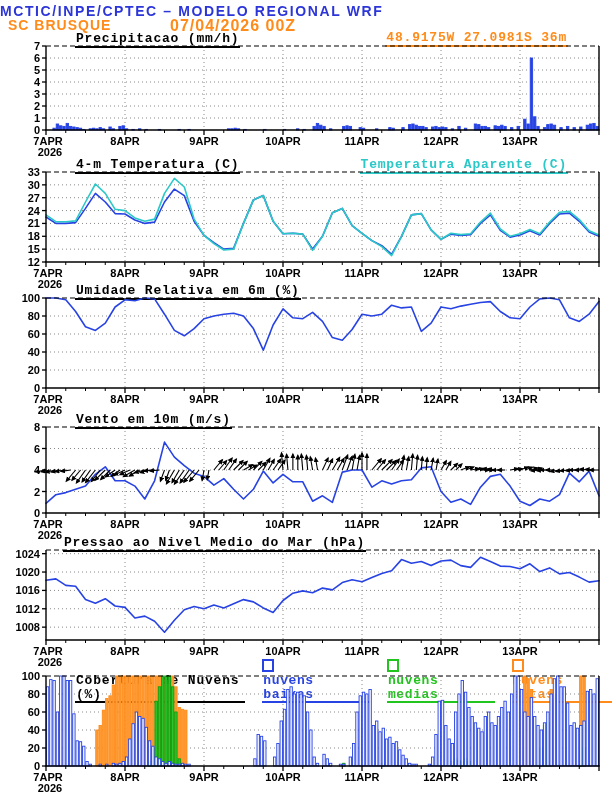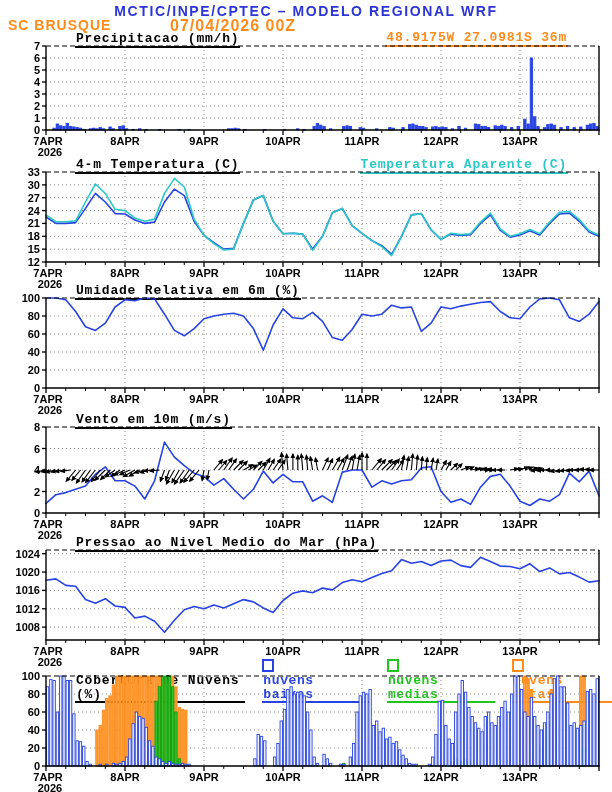--- a/index.html
+++ b/index.html
@@ -1,18 +1,18 @@
 <!DOCTYPE html>
 <html><head>
 <meta charset="utf-8">
 <style>
   html,body{margin:0;padding:0;background:#fff;}
   .page{position:relative;width:612px;height:792px;background:#fff;overflow:hidden;
         font-family:"Liberation Sans",sans-serif;font-weight:bold;}
-  .hdr1{position:absolute;left:0;top:3px;width:612px;text-align:center;
+  .hdr1{position:absolute;left:0;top:3px;width:612px;text-align:left;
         font-size:14px;letter-spacing:1.6px;}
   .hdr2a{position:absolute;left:8px;top:17px;font-size:14px;letter-spacing:1px;}
   .hdr2b{position:absolute;left:170px;top:17px;font-size:16px;letter-spacing:1px;}
   .ptitle{position:absolute;font-size:13px;letter-spacing:0.8px;color:#000;}
   .ul{border-bottom:2px solid currentColor;padding:0 1px 0 1px;display:inline-block;line-height:1.05;font-family:Liberation Mono, monospace;}
   .rlabel{position:absolute;font-size:13px;letter-spacing:0.8px;}
   .legendrow{position:absolute;display:flex;align-items:flex-end;gap:17px;font-size:13px;letter-spacing:0.6px;}
   .lgsq{display:inline-block;width:8px;height:9px;border:2px solid;background:#fff;margin-right:3px;vertical-align:-1px;}
   svg{position:absolute;left:0;}
   svg text{font-family:"Liberation Sans",sans-serif;font-weight:bold;}
@@ -516,21 +516,21 @@
       <text x="48" y="105" text-anchor="middle" font-size="11px" fill="#000">7APR</text>
       <text x="125" y="105" text-anchor="middle" font-size="11px" fill="#000">8APR</text>
       <text x="204" y="105" text-anchor="middle" font-size="11px" fill="#000">9APR</text>
       <text x="283" y="105" text-anchor="middle" font-size="11px" fill="#000">10APR</text>
       <text x="362" y="105" text-anchor="middle" font-size="11px" fill="#000">11APR</text>
       <text x="441" y="105" text-anchor="middle" font-size="11px" fill="#000">12APR</text>
       <text x="520" y="105" text-anchor="middle" font-size="11px" fill="#000">13APR</text>
       <text x="50" y="116" text-anchor="middle" font-size="11px" fill="#000">2026</text>
     </svg>
 
-  <div class="ptitle" style="left:75px;top:534px">
+  <div class="ptitle" style="left:63px;top:534px">
     <span class="ul">Pressao ao Nivel Medio do Mar (hPa)</span></div>
   <svg id="svg4" width="612" height="124" style="top: 546px;">
       <line x1="125" y1="4" x2="125" y2="94" stroke="#8a8a8a" stroke-width="1" stroke-dasharray="1 3"></line>
       <line x1="204" y1="4" x2="204" y2="94" stroke="#8a8a8a" stroke-width="1" stroke-dasharray="1 3"></line>
       <line x1="283" y1="4" x2="283" y2="94" stroke="#8a8a8a" stroke-width="1" stroke-dasharray="1 3"></line>
       <line x1="362" y1="4" x2="362" y2="94" stroke="#8a8a8a" stroke-width="1" stroke-dasharray="1 3"></line>
       <line x1="441" y1="4" x2="441" y2="94" stroke="#8a8a8a" stroke-width="1" stroke-dasharray="1 3"></line>
       <line x1="520" y1="4" x2="520" y2="94" stroke="#8a8a8a" stroke-width="1" stroke-dasharray="1 3"></line>
       <line x1="46" y1="81.1428571428573" x2="599" y2="81.1428571428573" stroke="#8a8a8a" stroke-width="1" stroke-dasharray="1 3"></line>
       <line x1="46" y1="62.7755102040817" x2="599" y2="62.7755102040817" stroke="#8a8a8a" stroke-width="1" stroke-dasharray="1 3"></line>

